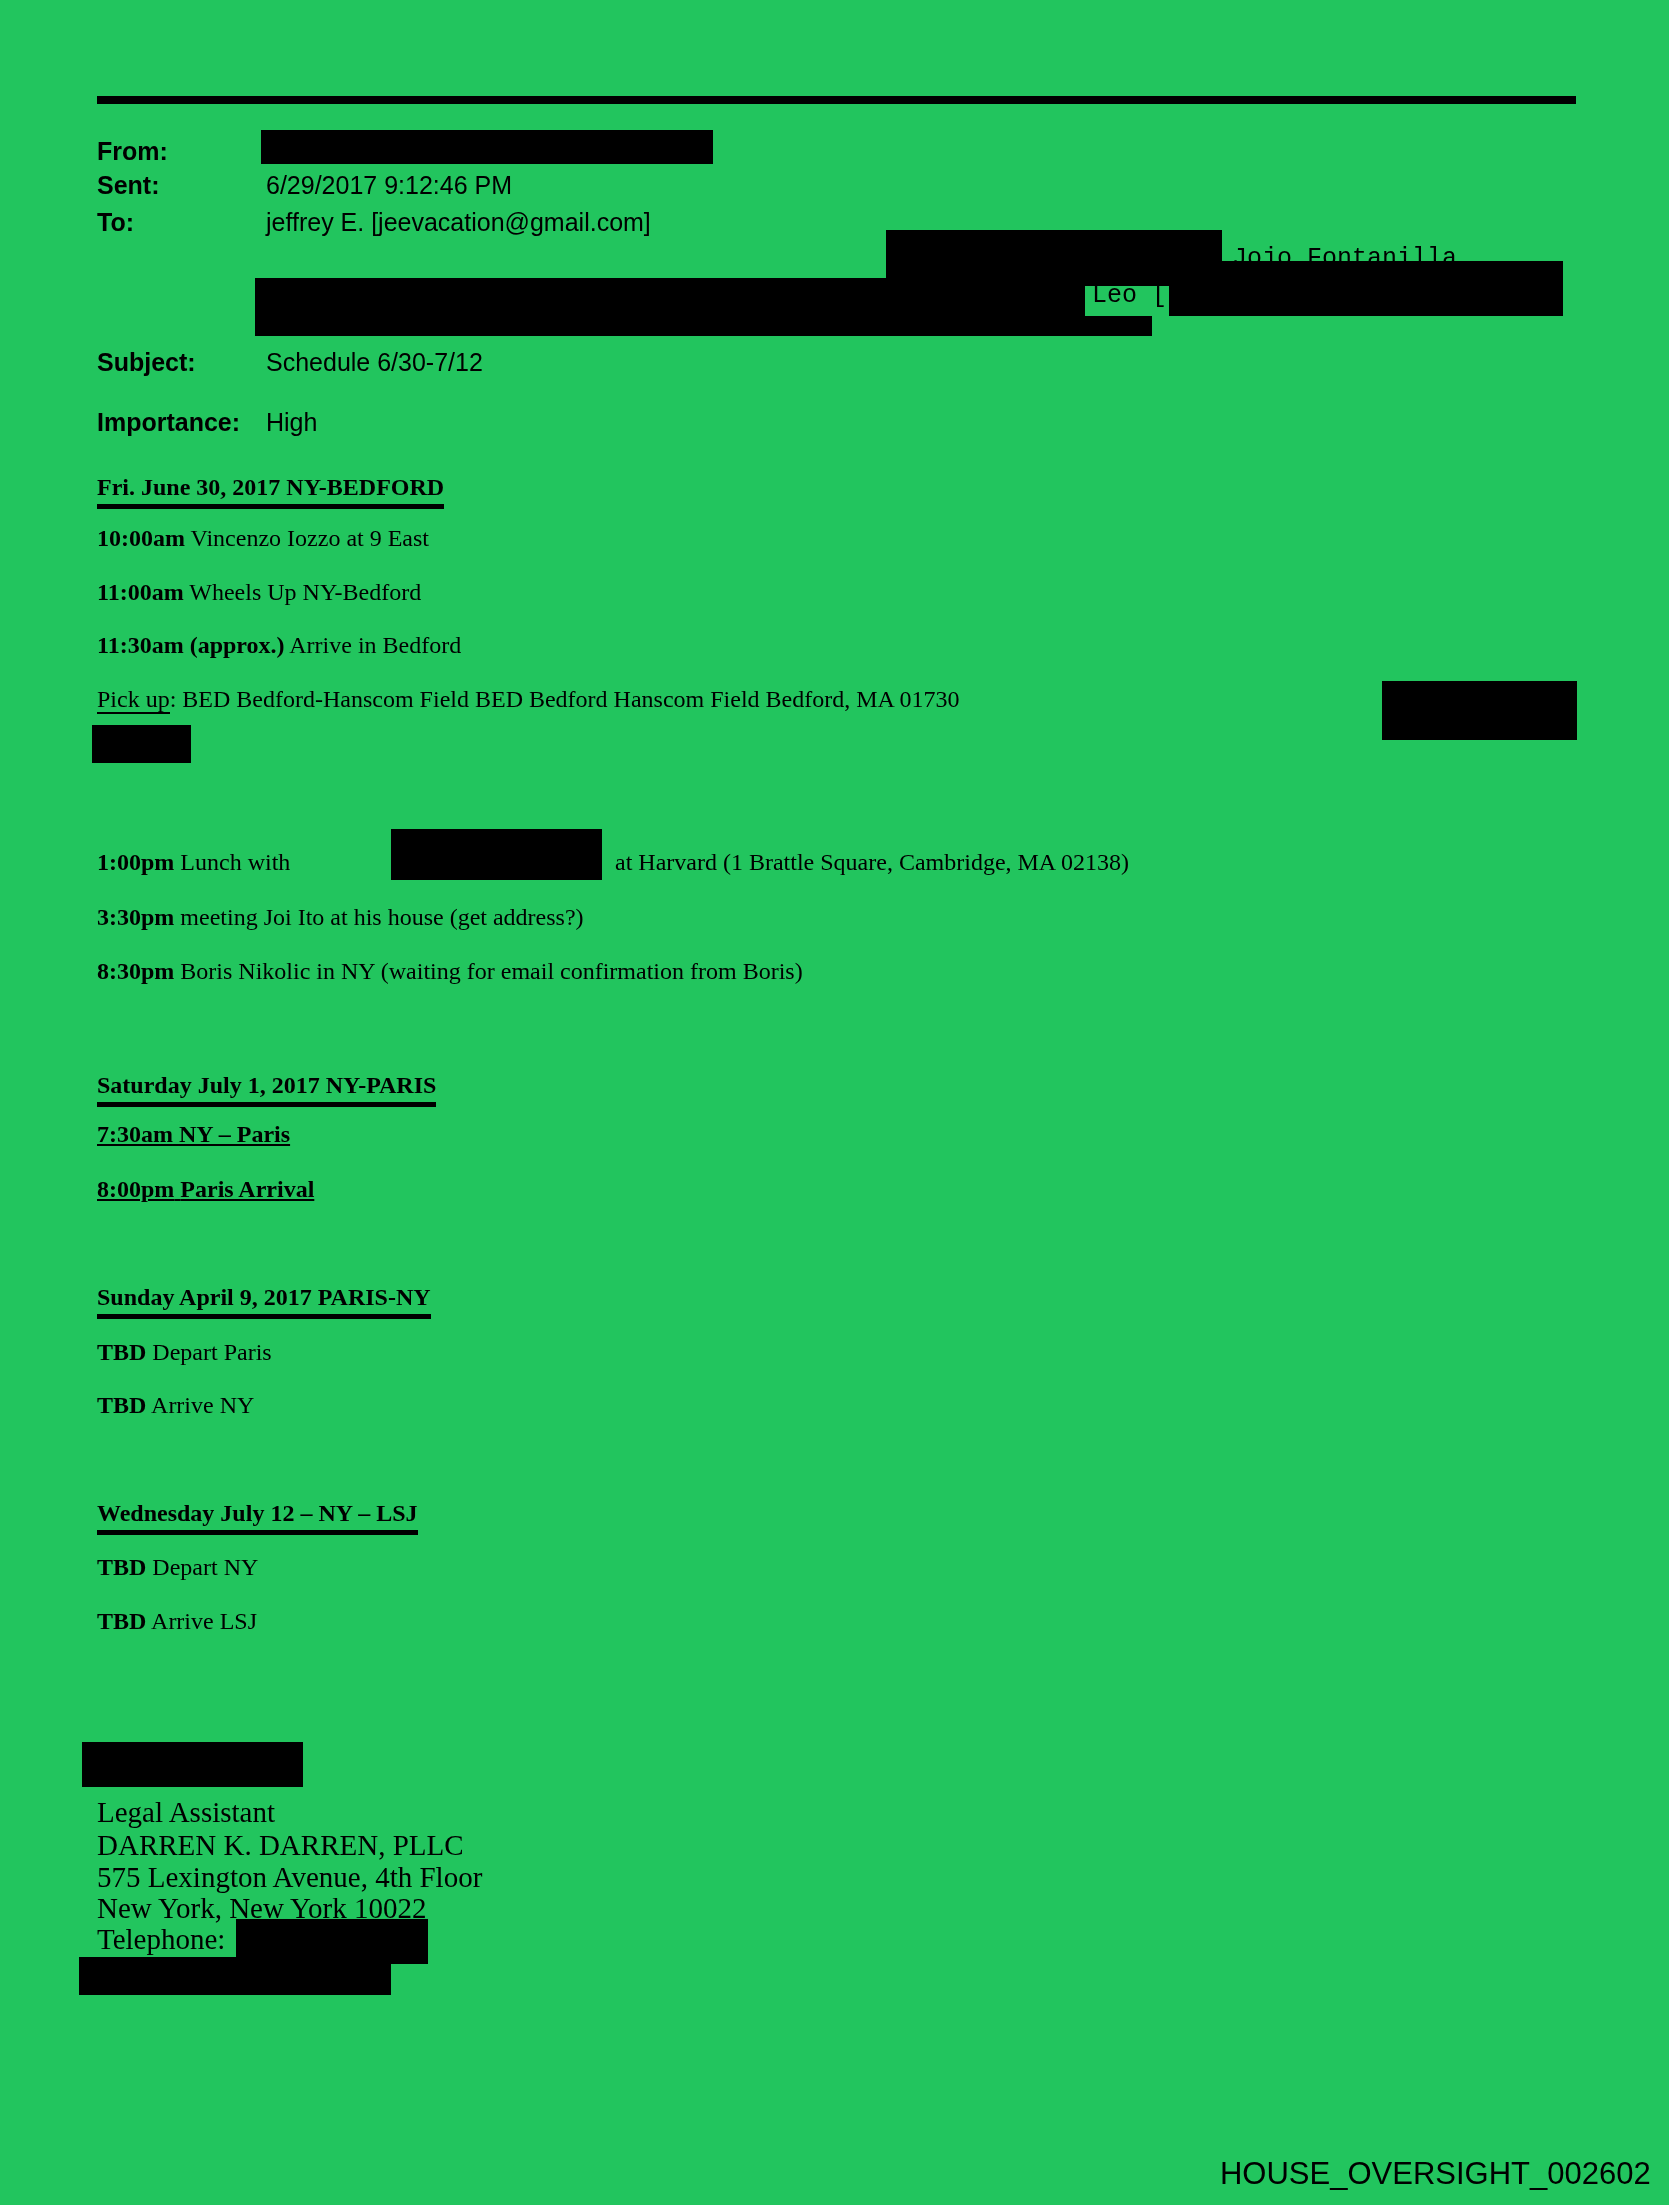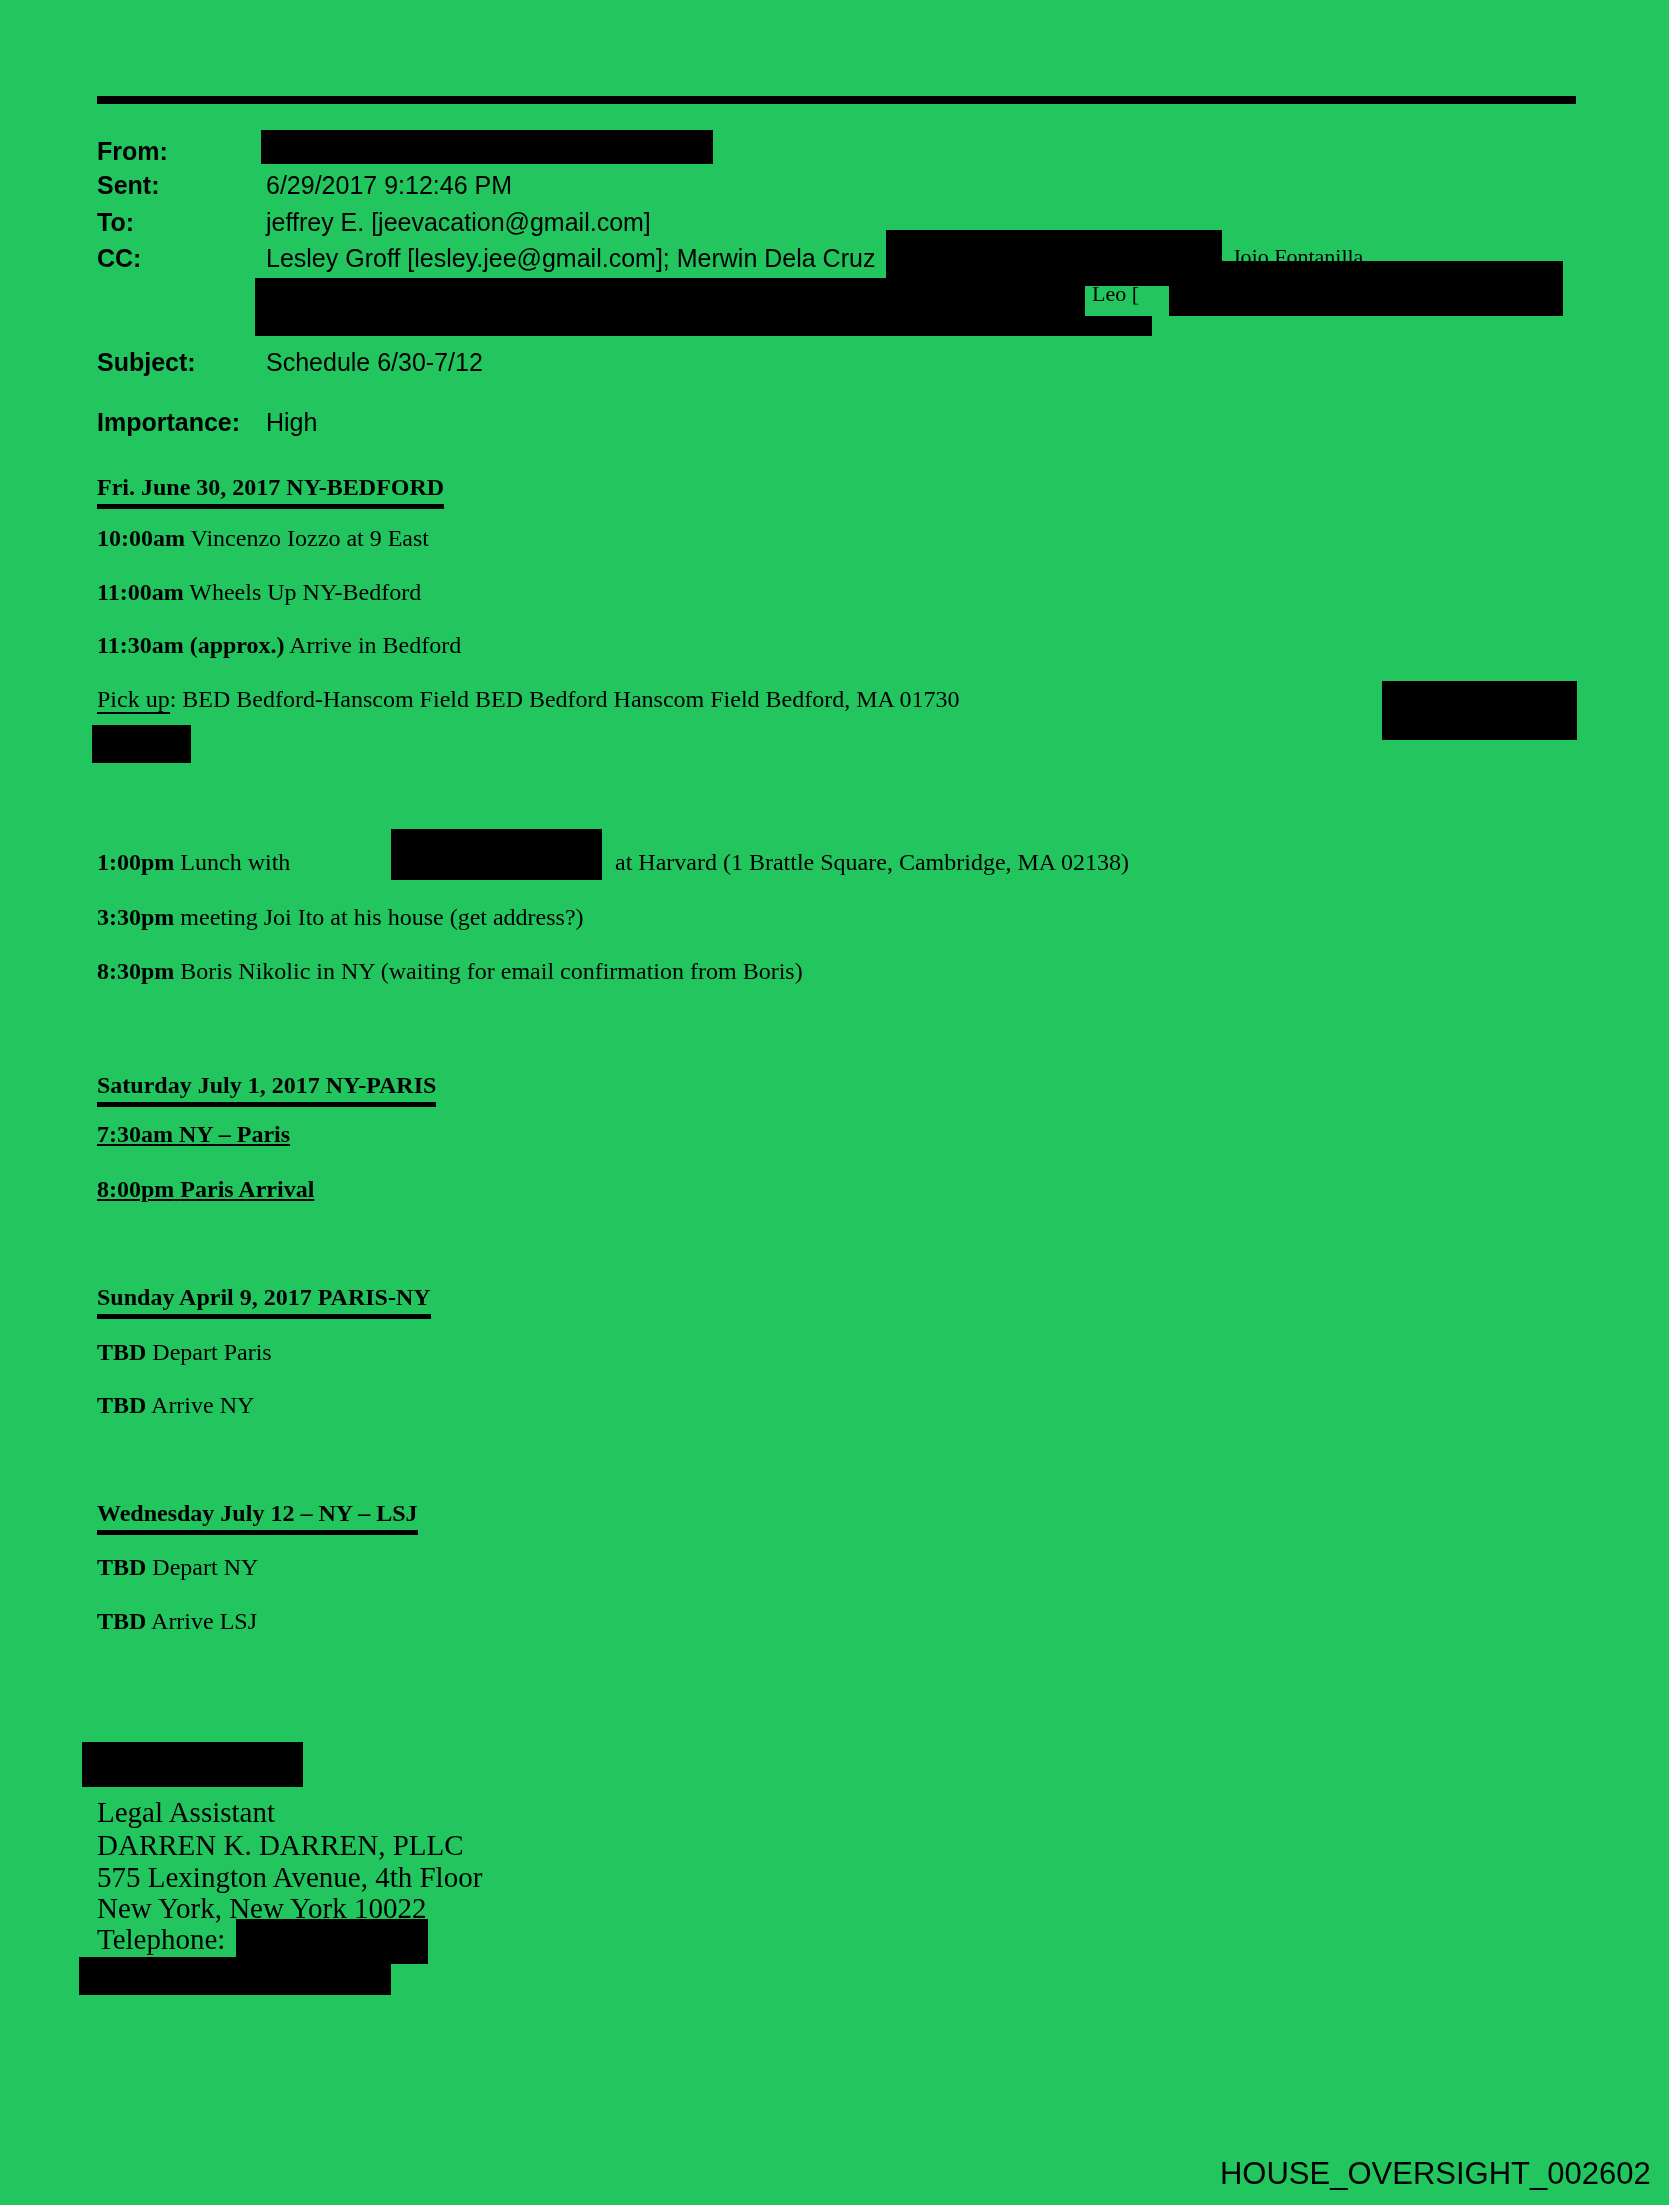--- a/index.html
+++ b/index.html
@@ -28,22 +28,22 @@
     line-height: 1.15;
   }
   .hdr-label {
     font-weight: bold;
     display: inline-block;
     width: 169px;
   }
   .rdx { position: absolute; background: #000; }
   .cc-fragment {
     position: absolute;
-    font-family: Liberation Serif, serif;
-    font-size: 22px;
+    font-family: Liberation Mono, monospace;
+    font-size: 25px;
     white-space: nowrap;
   }
   
   .bl {
     position: absolute;
     left: 97px;
     font-size: 24px;
     white-space: nowrap;
     line-height: 1.1;
   }
@@ -88,23 +88,20 @@
   <div class="rdx" style="left:261px; top:130px; width:452px; height:34px"></div>
 
   <div class="hdr-row" style="top:171px">
     <span class="hdr-label">Sent:</span><span>6/29/2017 9:12:46 PM</span>
   </div>
 
   <div class="hdr-row" style="top:208px">
     <span class="hdr-label">To:</span><span>jeffrey E. [jeevacation@gmail.com]</span>
   </div>
 
-  <div class="hdr-row" style="top:244px">
-    <span class="hdr-label">CC:</span><span>Lesley Groff [lesley.jee@gmail.com]; Merwin Dela Cruz</span>
-  </div>
 
   <div class="rdx" style="left:886px; top:230px; width:336px; height:56px"></div>
   <div class="cc-fragment" style="left:1232px; top:244px">Jojo Fontanilla</div>
   <div class="rdx" style="left:255px; top:278px; width:830px; height:39px"></div>
   <div class="cc-fragment" style="left:1092px; top:281px">Leo [</div>
   <div class="rdx" style="left:1169px; top:261px; width:394px; height:55px"></div>
   <div class="rdx" style="left:255px; top:316px; width:897px; height:19.6px"></div>
 
   <div class="hdr-row" style="top:348px">
     <span class="hdr-label">Subject:</span><span>Schedule 6/30-7/12</span>

